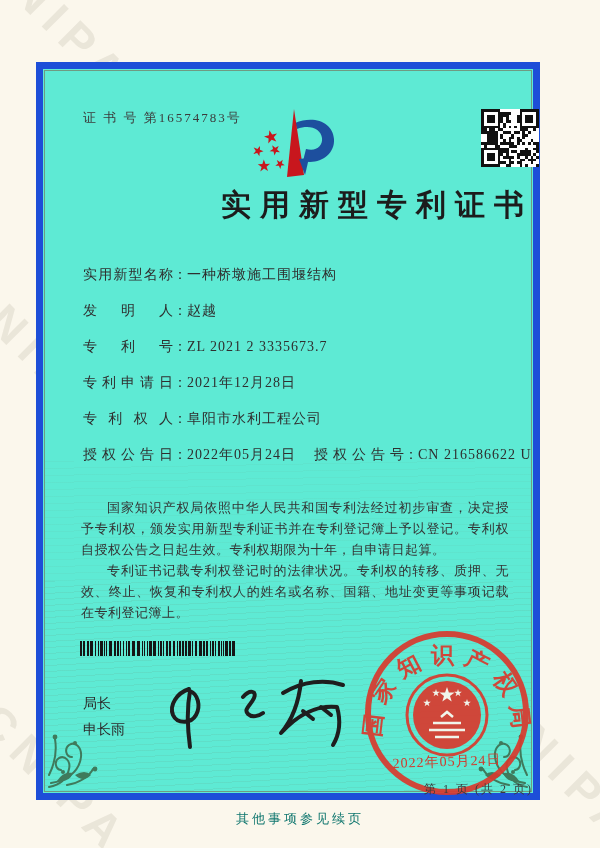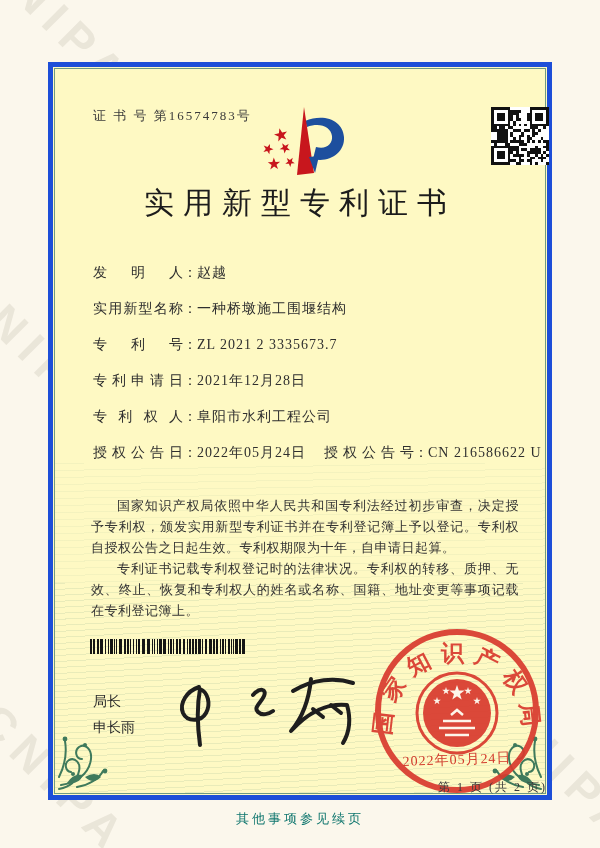--- a/index.html
+++ b/index.html
@@ -18,23 +18,23 @@
     font-weight:bold;
     font-size:46px;
     letter-spacing:10px;
     color:rgba(125,115,95,0.13);
     transform:rotate(45deg);
     white-space:nowrap;
     pointer-events:none;
   }
   
   .frame {
-    position:absolute; left:48px; top:62px; width:504px; height:738px;
-    border:5px solid #1d4ed8;
-    background:#fef9c3;
+    position:absolute; left:36px; top:62px; width:504px; height:738px;
+    border:7px solid #1d4ed8;
+    background:#5eead4;
   }
   .frame-inner {
     position:absolute; inset:1px;
     border:1px solid #6f9a82;
   }
   .guilloche {
     position:absolute; left:2px; right:2px; bottom:2px; height:210px;
     background:repeating-linear-gradient(177deg,
       rgba(104,150,124,0.14) 0 1px, rgba(255,255,255,0) 1px 6px);
     pointer-events:none;
@@ -46,21 +46,21 @@
     pointer-events:none;
   }
   .cert-no {
     position:absolute; left:40px; top:40px;
     font-size:13px; letter-spacing:2px; color:#3b3b3b;
   }
   .logo { position:absolute; left:206px; top:34px; width:96px; height:88px; }
   .qr { position:absolute; left:438px; top:40px; width:58px; height:58px; }
   .title {
     position:absolute; left:0; top:116px; width:100%;
-    text-align:center; font-size:30px; font-weight:normal;
+    text-align:right; font-size:30px; font-weight:bold;
     letter-spacing:9px; color:#1c1c1c;
   }
   .fields { position:absolute; left:40px; top:196px; width:430px; }
   .frow { height:20px; line-height:20px; margin-bottom:16px; font-size:14px; white-space:nowrap; }
   .flabel {
     display:inline-block; width:90px;
     text-align:justify; text-align-last:justify;
     vertical-align:top;
   }
   .fcolon { display:inline-block; }
@@ -305,24 +305,24 @@
       <rect x="16" y="2" width="3" height="3" fill="#111"></rect>
       <rect x="0" y="14" width="7" height="7" fill="#111"></rect>
       <rect x="1" y="15" width="5" height="5" fill="#fff"></rect>
       <rect x="2" y="16" width="3" height="3" fill="#111"></rect>
     </svg>
 
   <div class="title">实用新型专利证书</div>
 
   <div class="fields">
     <div class="frow">
+      <span class="flabel">实用新型名称</span><span class="fcolon">：</span><span class="fvalue">一种桥墩施工围堰结构</span>
+    </div>
+    <div class="frow">
       <span class="flabel">发明人</span><span class="fcolon">：</span><span class="fvalue">赵越</span>
-    </div>
-    <div class="frow">
-      <span class="flabel">实用新型名称</span><span class="fcolon">：</span><span class="fvalue">一种桥墩施工围堰结构</span>
     </div>
     <div class="frow">
       <span class="flabel">专利号</span><span class="fcolon">：</span><span class="fvalue">ZL 2021 2 3335673.7</span>
     </div>
     <div class="frow">
       <span class="flabel">专利申请日</span><span class="fcolon">：</span><span class="fvalue">2021年12月28日</span>
     </div>
     <div class="frow">
       <span class="flabel">专利权人</span><span class="fcolon">：</span><span class="fvalue">阜阳市水利工程公司</span>
     </div>

